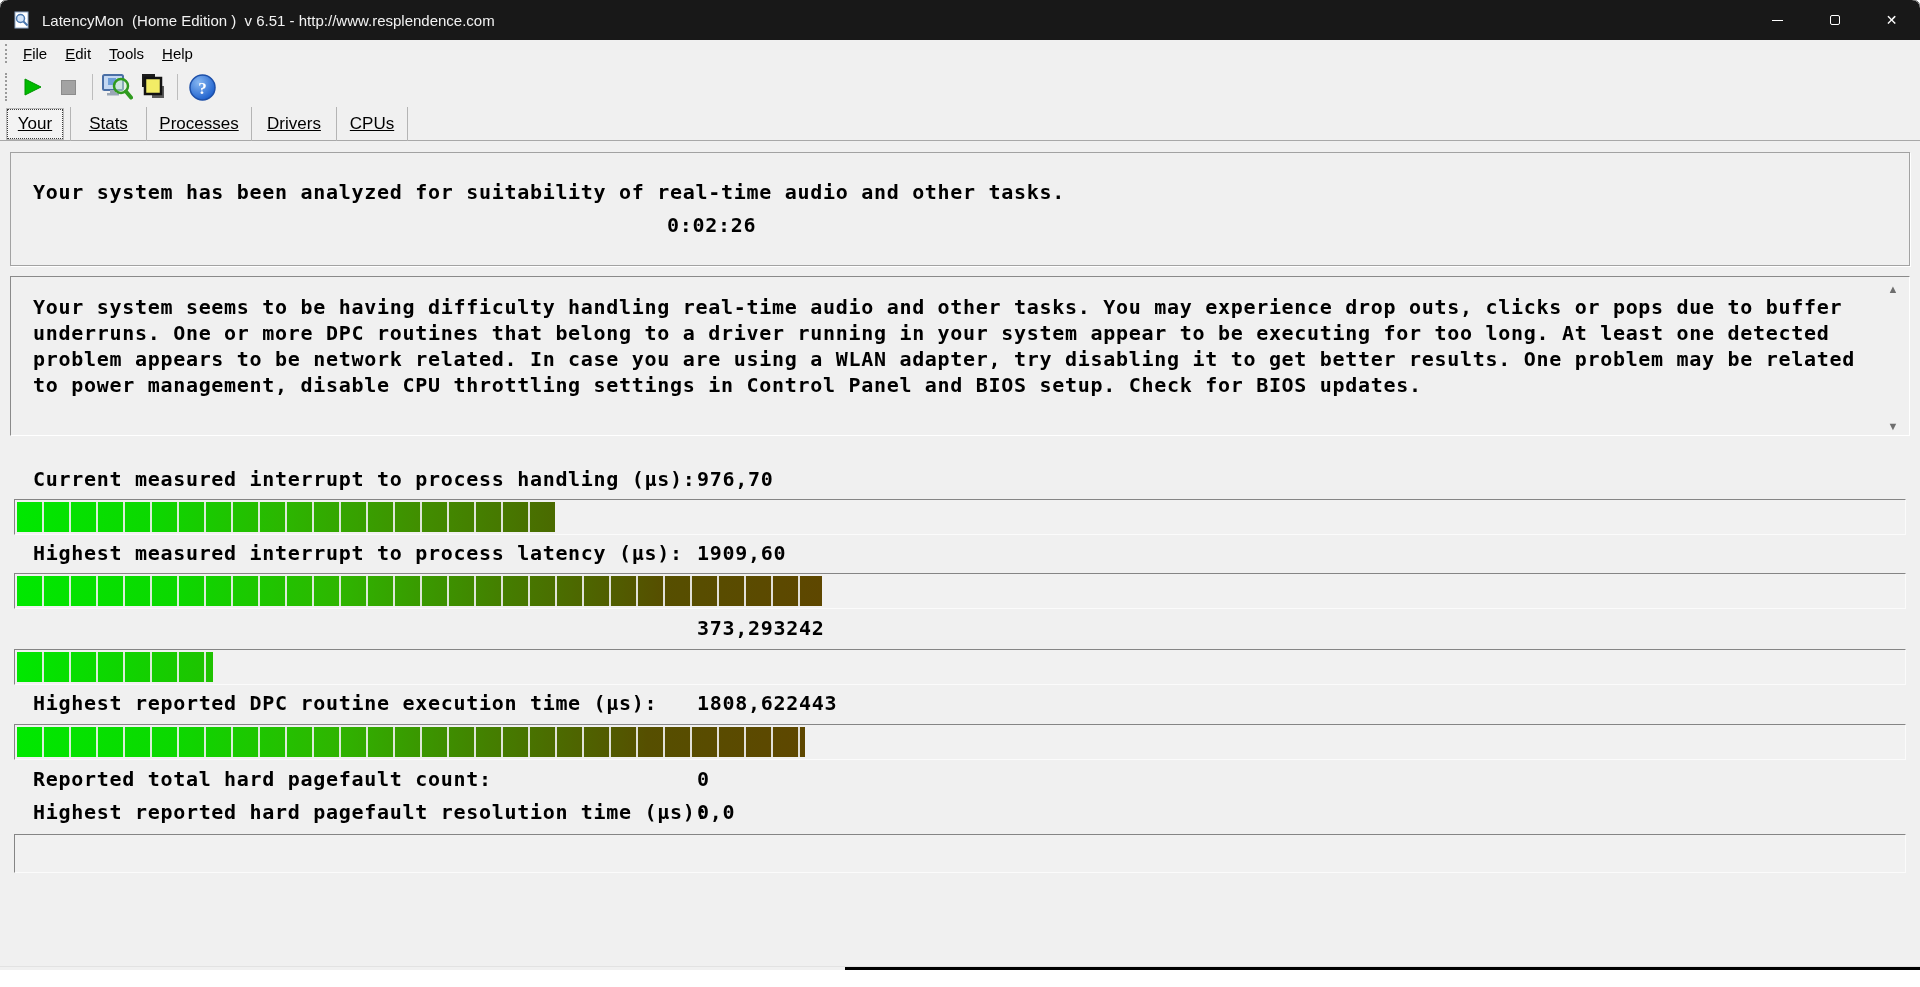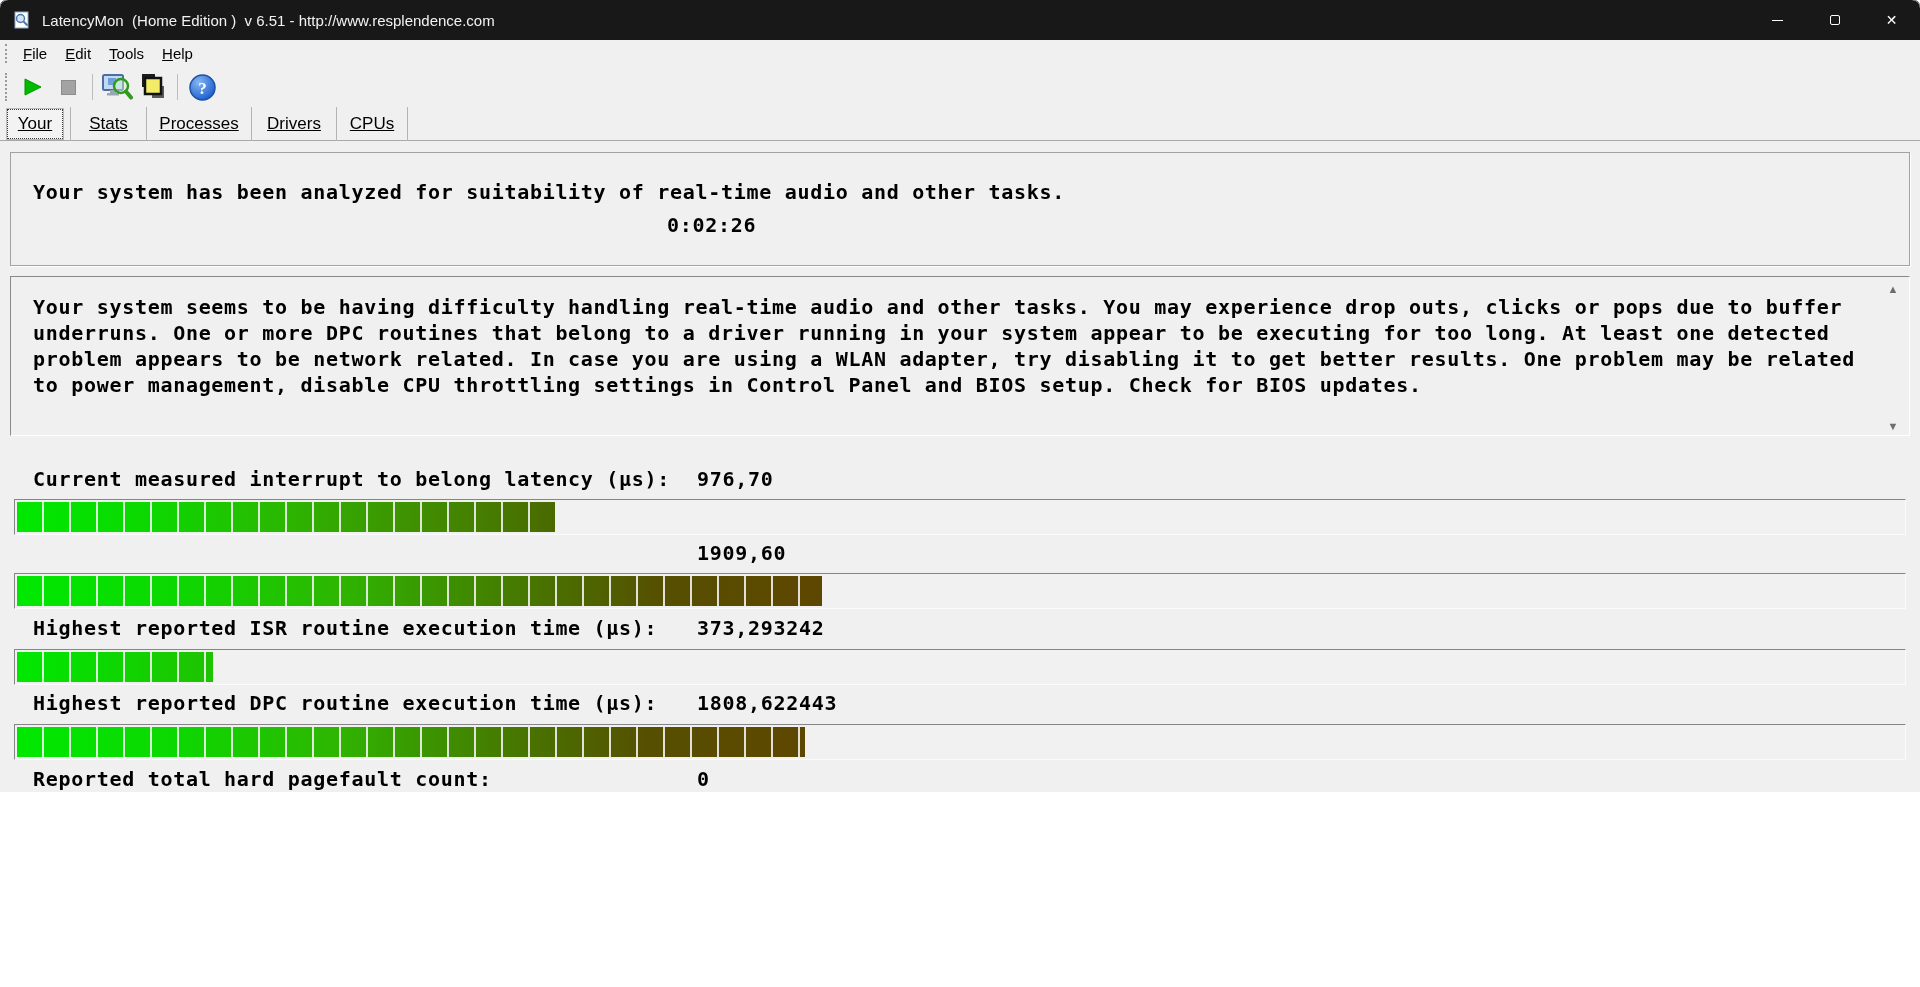--- a/index.html
+++ b/index.html
@@ -1,18 +1,18 @@
 <!DOCTYPE html>
 <html><head>
 <meta charset="utf-8">
 <style>
   html,body{margin:0;padding:0;background:#ffffff;}
   *{box-sizing:border-box;}
   .win{
-    position:relative;width:1920px;height:792px;
+    position:relative;width:1920px;height:970px;
     background:#f0f0f0;overflow:hidden;
     font-family:"Liberation Sans",sans-serif;
     outline:1px solid #5a5a5a;
     border-radius:8px 8px 0 0;
   }
   
   .titlebar{position:absolute;left:0;top:0;width:1920px;height:40px;background:#181818;display:flex;align-items:center;border-radius:8px 8px 0 0;}
   .app-icon{margin-left:12px;width:20px;height:20px;display:flex;align-items:center;justify-content:center;}
   .title{margin-left:10px;color:#f2f2f2;font-size:15px;white-space:pre;}
   .tb-spacer{flex:1;}
@@ -177,32 +177,32 @@
   <div class="mono time-row t-value">0:02:26</div>
 
   <div class="frame-sunken frameB"></div>
   <div class="mono w0 m-label">Your system seems to be having difficulty handling real-time audio and other tasks. You may experience drop outs, clicks or pops due to buffer</div>
   <div class="mono w1 m-label">underruns. One or more DPC routines that belong to a driver running in your system appear to be executing for too long. At least one detected</div>
   <div class="mono w2 m-label">problem appears to be network related. In case you are using a WLAN adapter, try disabling it to get better results. One problem may be related</div>
   <div class="mono w3 m-label">to power management, disable CPU throttling settings in Control Panel and BIOS setup. Check for BIOS updates.</div>
   <div class="scroll-arrow sa-up">▲</div>
   <div class="scroll-arrow sa-down">▼</div>
 
-  <div class="mono r0 m-label">Current measured interrupt to belong latency (µs):</div>
+  <div class="mono r0 m-label">Current measured interrupt to process handling (µs):</div>
   <div class="mono r0 m-value">976,70</div>
   <div class="bar b0">
       <div class="bar-fill" style="width: 28.5%; background: repeating-linear-gradient(to right, transparent 0px, transparent 25px, rgba(240, 240, 240, 0.9) 25px, rgba(240, 240, 240, 0.9) 27px), linear-gradient(to right, rgb(0, 232, 0), rgb(12, 216, 0), rgb(44, 182, 0), rgb(65, 142, 0), rgb(74, 106, 0));"></div>
     </div>
 
+  <div class="mono r1 m-label">Highest measured interrupt to process latency (µs):</div>
   <div class="mono r1 m-value">1909,60</div>
   <div class="bar b1">
       <div class="bar-fill" style="width: 42.7%; background: repeating-linear-gradient(to right, transparent 0px, transparent 25px, rgba(240, 240, 240, 0.9) 25px, rgba(240, 240, 240, 0.9) 27px), linear-gradient(to right, rgb(0, 232, 0), rgb(12, 216, 0), rgb(46, 182, 0), rgb(68, 127, 0), rgb(86, 79, 0), rgb(94, 71, 0));"></div>
     </div>
 
-  <div class="mono r2 m-label">Highest reported ISR routine execution time (µs):</div>
   <div class="mono r2 m-value">373,293242</div>
   <div class="bar b2">
       <div class="bar-fill" style="width: 10.4%; background: repeating-linear-gradient(to right, transparent 0px, transparent 25px, rgba(240, 240, 240, 0.9) 25px, rgba(240, 240, 240, 0.9) 27px), linear-gradient(to right, rgb(0, 232, 0), rgb(14, 214, 0), rgb(31, 194, 0));"></div>
     </div>
 
   <div class="mono r3 m-label">Highest reported DPC routine execution time (µs):</div>
   <div class="mono r3 m-value">1808,622443</div>
   <div class="bar b3">
       <div class="bar-fill" style="width: 41.8%; background: repeating-linear-gradient(to right, transparent 0px, transparent 25px, rgba(240, 240, 240, 0.9) 25px, rgba(240, 240, 240, 0.9) 27px), linear-gradient(to right, rgb(0, 232, 0), rgb(12, 216, 0), rgb(46, 182, 0), rgb(68, 127, 0), rgb(86, 79, 0), rgb(94, 71, 0));"></div>
     </div>

